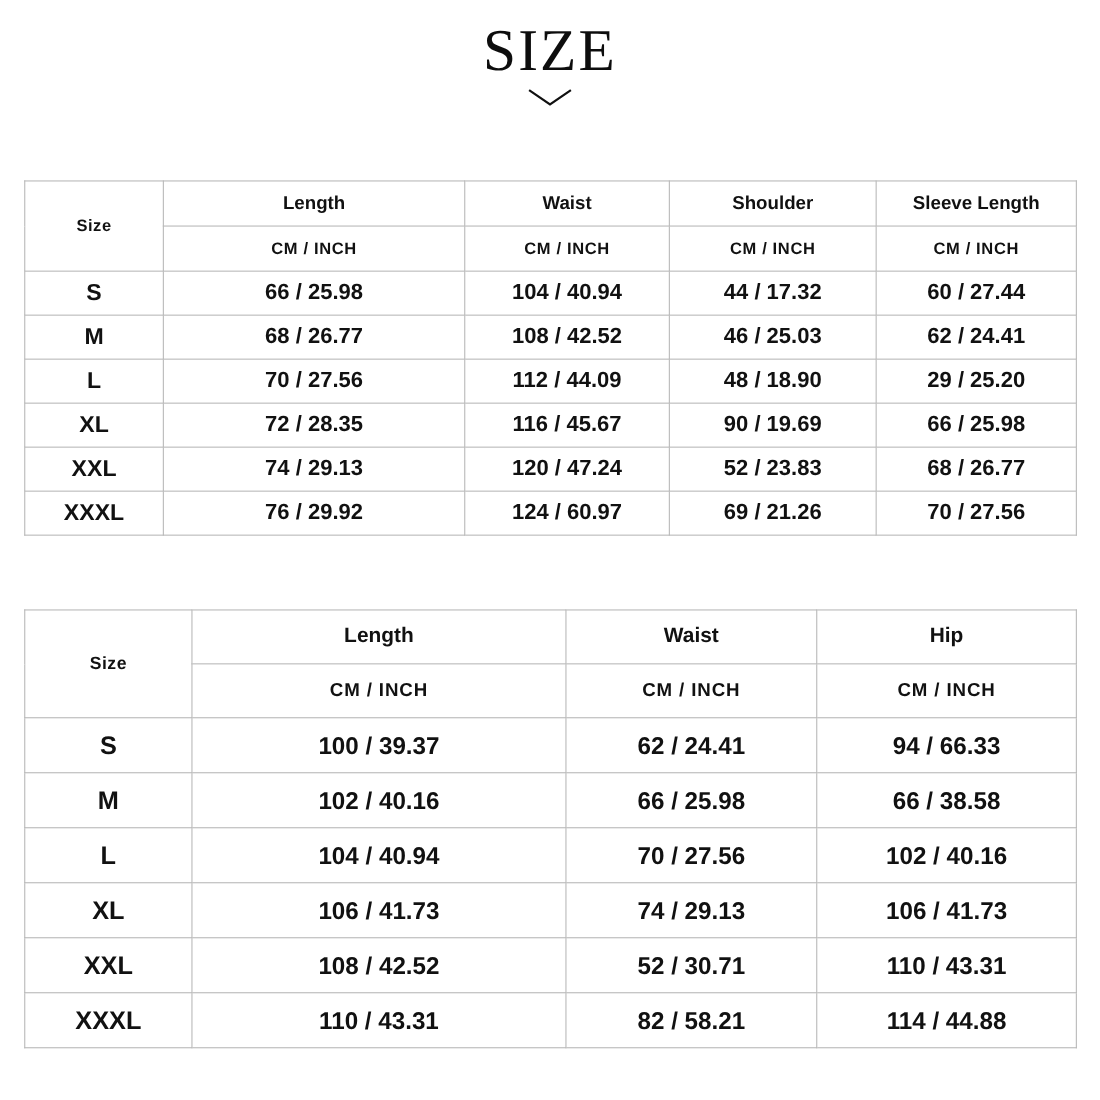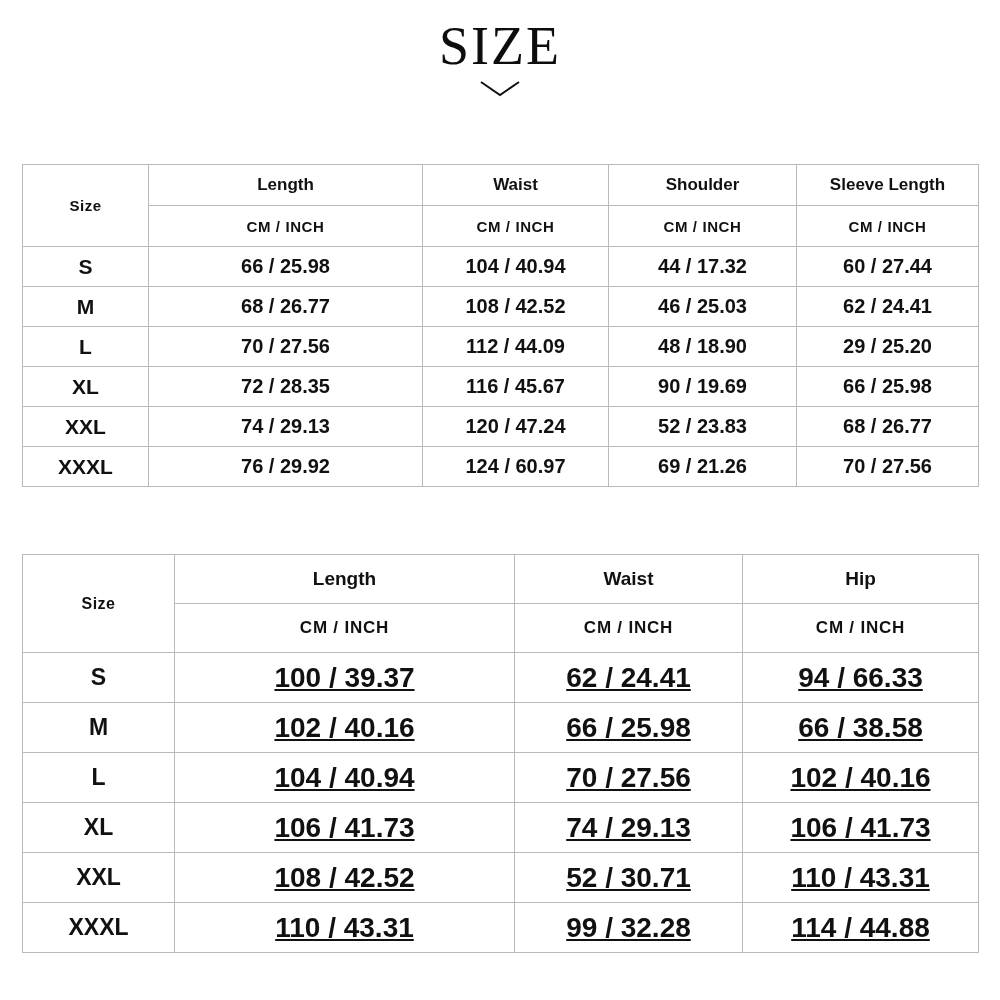--- a/index.html
+++ b/index.html
@@ -105,23 +105,22 @@
     font-size: 17px;
     font-weight: 700;
     height: 46px;
     letter-spacing: .8px;
   }
   .t2 .size-cell {
     font-size: 23px;
     height: 47px;
   }
   .t2 .val {
-    font-size: 28px;
+    font-size: 22px;
     height: 47px;
-    text-decoration: underline;
   }
 </style>
 </head>
 <body>
 
 <div class="page">
 
   <div class="title-block">
     <div class="title">SIZE</div>
     <div class="chevron">
@@ -248,20 +247,20 @@
         </tr>
         <tr>
           <td class="size-cell">XXL</td>
           <td class="val">108 / 42.52</td>
           <td class="val">52 / 30.71</td>
           <td class="val">110 / 43.31</td>
         </tr>
         <tr>
           <td class="size-cell">XXXL</td>
           <td class="val">110 / 43.31</td>
-          <td class="val">99 / 32.28</td>
+          <td class="val">82 / 58.21</td>
           <td class="val">114 / 44.88</td>
         </tr>
       </tbody>
     </table>
   </div>
 
 </div>
 
 </body></html>

